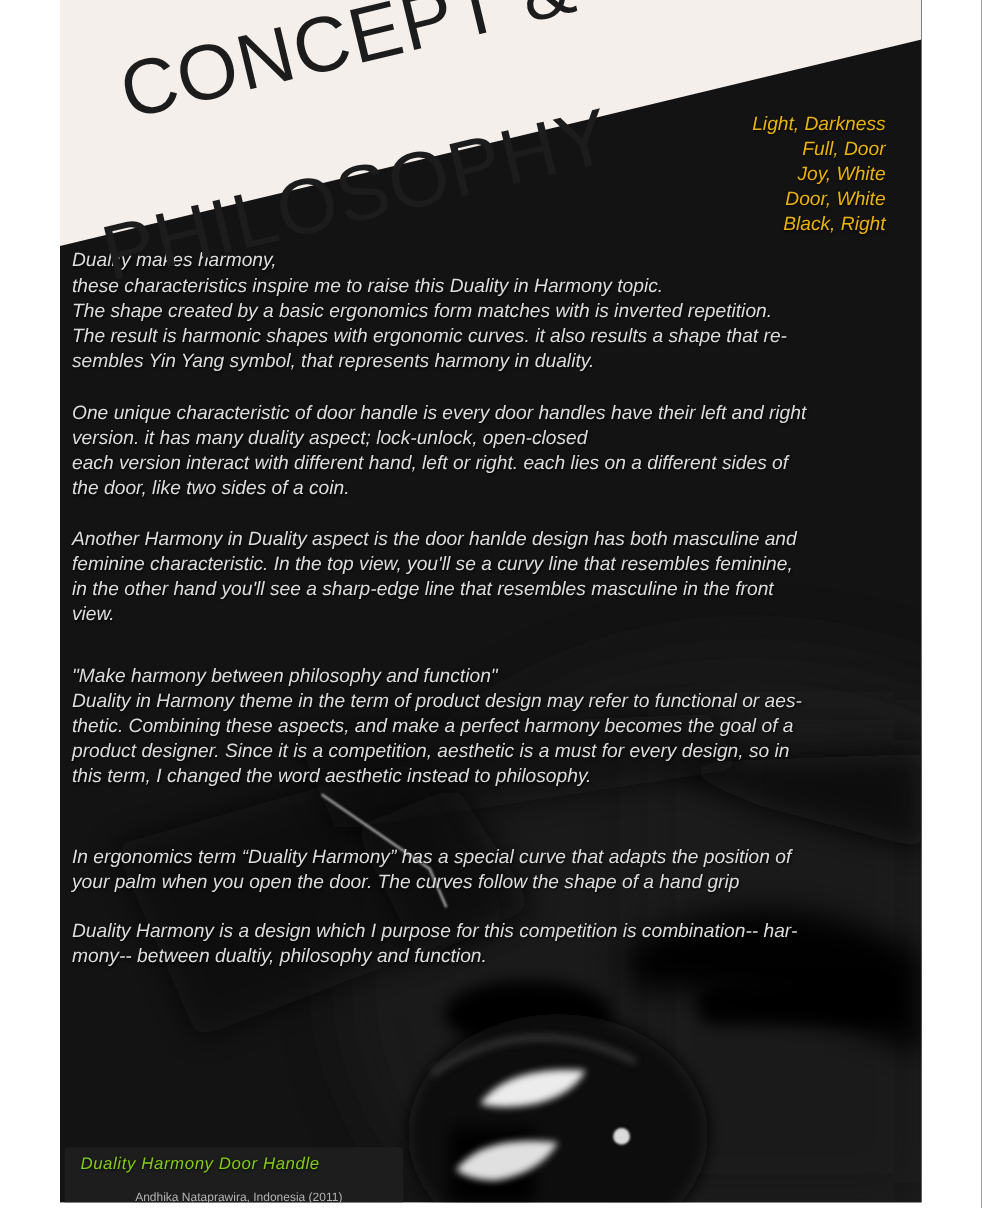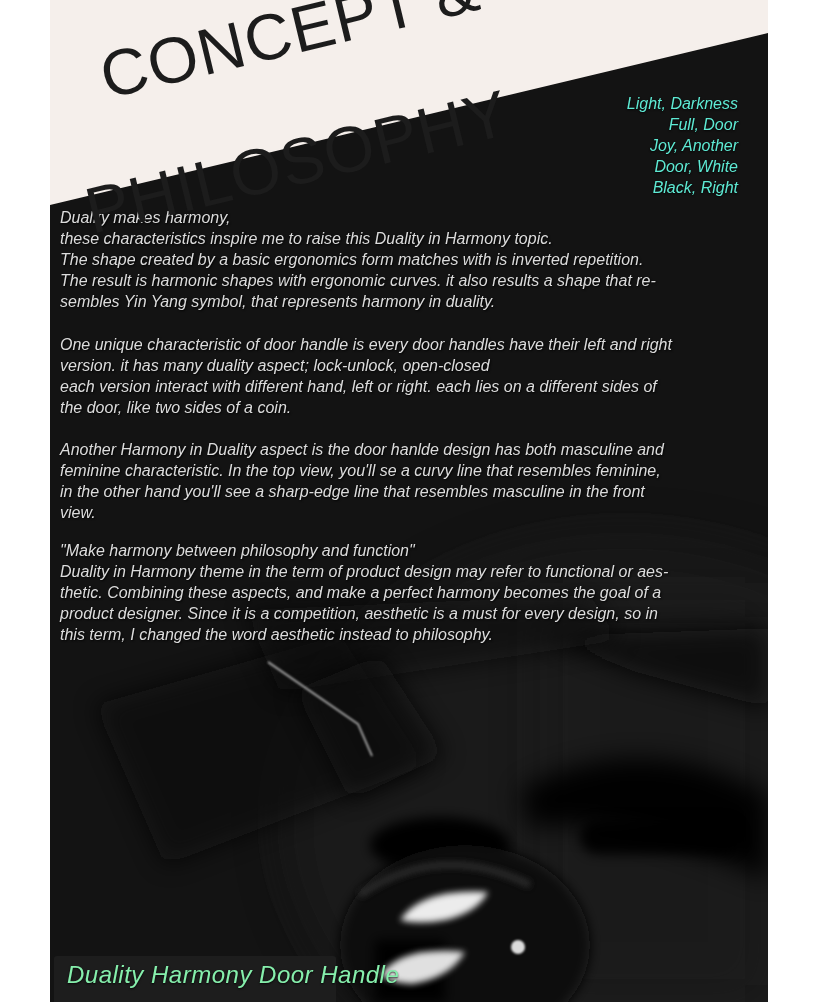--- a/index.html
+++ b/index.html
@@ -31,40 +31,40 @@
     position:absolute;left:-8px;top:26px;margin:0;z-index:3;
     transform:rotate(-13.5deg);transform-origin:0 0;
     font-size:65px;font-weight:400;letter-spacing:1px;line-height:128px;
     color:var(--title-text);white-space:nowrap;
   }
   .title-line{display:block;}
   .title-line.first{margin-left:46px;}
   .dualities{
     position:absolute;top:93px;right:30px;z-index:2;
     text-align:right;font-style:italic;font-size:16px;line-height:21px;
-    color:#5eead4;text-shadow:0 1px 2px rgba(0,0,0,.8);
+    color:#eab308;text-shadow:0 1px 2px rgba(0,0,0,.8);
   }
   .body-text{
     position:absolute;left:10px;top:207px;width:700px;z-index:2;
     font-style:italic;font-size:16px;line-height:21px;
     color:var(--body-text);text-shadow:1px 1px 2px rgba(0,0,0,.85);
   }
   .para{margin:0 0 21px 0;white-space:pre-line;}
   .para.p2{margin-bottom:22px;}
-  .para.p3{margin-bottom:17px;}
+  .para.p3{margin-bottom:30px;}
   .para.p4{margin-bottom:46px;}
   .para.p5{margin-bottom:20px;}
   .para.p6{margin-bottom:0;}
   .caption{
     position:absolute;left:4px;bottom:0;width:282px;height:41px;z-index:4;
     background:var(--caption-panel);border-radius:3px 3px 0 0;
     padding-top:5px;
   }
   .cap-title{
-    font-style:italic;font-size:24px;letter-spacing:.5px;color:#86efac;
+    font-style:italic;font-size:14px;letter-spacing:.5px;color:#84cc16;
     padding-left:13px;white-space:nowrap;text-shadow:0 1px 2px rgba(0,0,0,.8);
   }
   .cap-credit{
     font-size:10px;color:var(--credit-text);margin-left:20px;width:250px;
     text-align:center;white-space:nowrap;margin-top:16px;
   }
 </style>
 </head>
 <body>
 
@@ -115,21 +115,21 @@
   <div class="band"></div>
 
   <h1 class="title">
     <span class="title-line first">CONCEPT &amp;</span>
     <span class="title-line">PHILOSOPHY</span>
   </h1>
 
   <div class="dualities">
     <div class="duality">Light, Darkness</div>
     <div class="duality">Full, Door</div>
-    <div class="duality">Joy, Another</div>
+    <div class="duality">Joy, White</div>
     <div class="duality">Door, White</div>
     <div class="duality">Black, Right</div>
   </div>
 
   <div class="body-text">
     <p class="para p2">Duality makes harmony,
 these characteristics inspire me to raise this Duality in Harmony topic.
 The shape created by a basic ergonomics form matches with is inverted repetition.
  The result is harmonic shapes with ergonomic curves. it also results a shape that re-
 sembles Yin Yang symbol, that represents harmony in duality.</p>
@@ -139,20 +139,24 @@
 the door, like two sides of a coin.</p>
     <p class="para p3">Another Harmony in Duality aspect is the door hanlde design has both masculine and
 feminine characteristic. In the top view, you'll se a curvy line that resembles feminine,
 in the other hand you'll see a sharp-edge line that resembles masculine in the front
 view.</p>
     <p class="para p4">"Make harmony between philosophy and function"
 Duality in Harmony theme in the term of product design may refer to functional or aes-
 thetic. Combining these aspects, and make a perfect harmony becomes the goal of a
 product designer. Since it is a competition, aesthetic is a must for every design, so in
 this term, I changed the word aesthetic instead to philosophy.</p>
+    <p class="para p5">In ergonomics term “Duality Harmony”  has a special curve that adapts the position of
+your palm when you open the door. The curves follow the shape of a hand grip</p>
+    <p class="para p6">Duality Harmony is a design which I purpose for this competition is combination-- har-
+mony-- between dualtiy, philosophy and function.</p>
   </div>
 
   <div class="caption">
     <div class="cap-title">Duality Harmony Door Handle</div>
     <div class="cap-credit">Andhika Nataprawira, Indonesia (2011)</div>
   </div>
 
 </div>
 
 </body></html>

